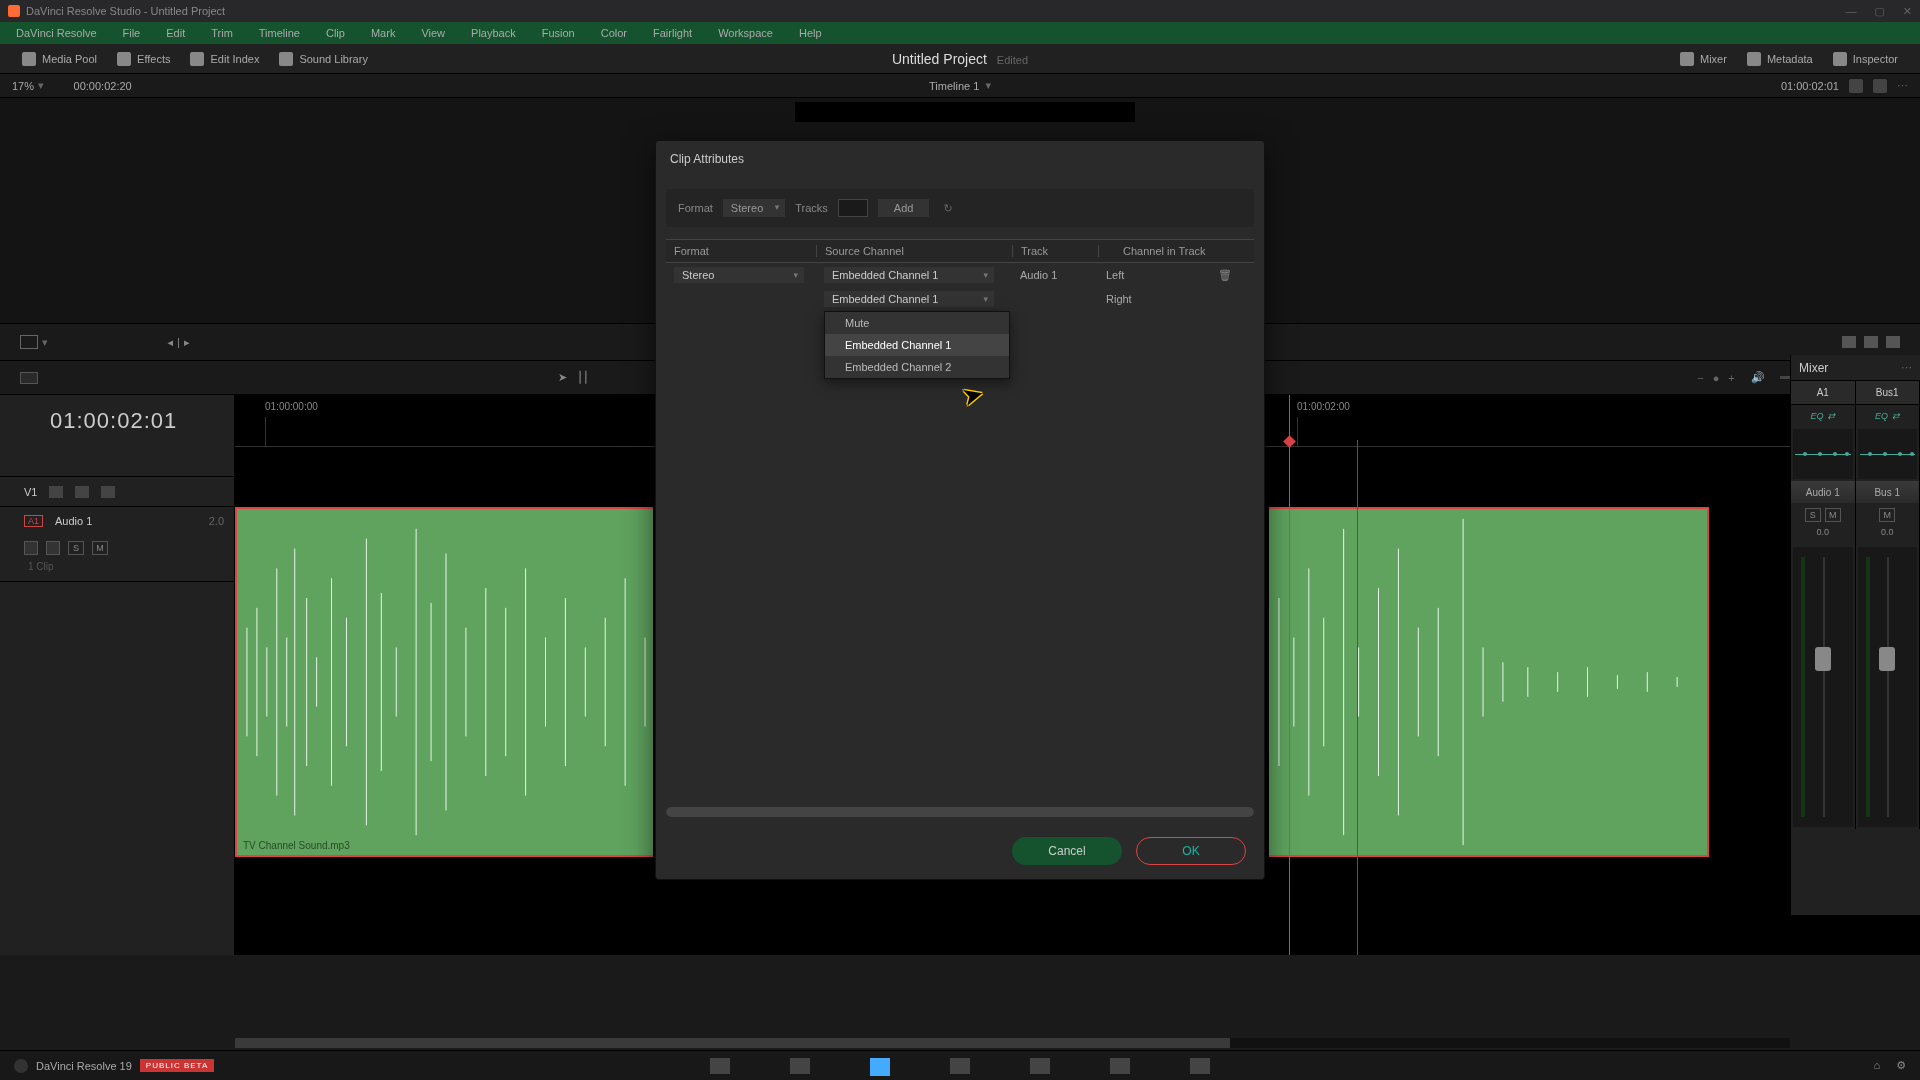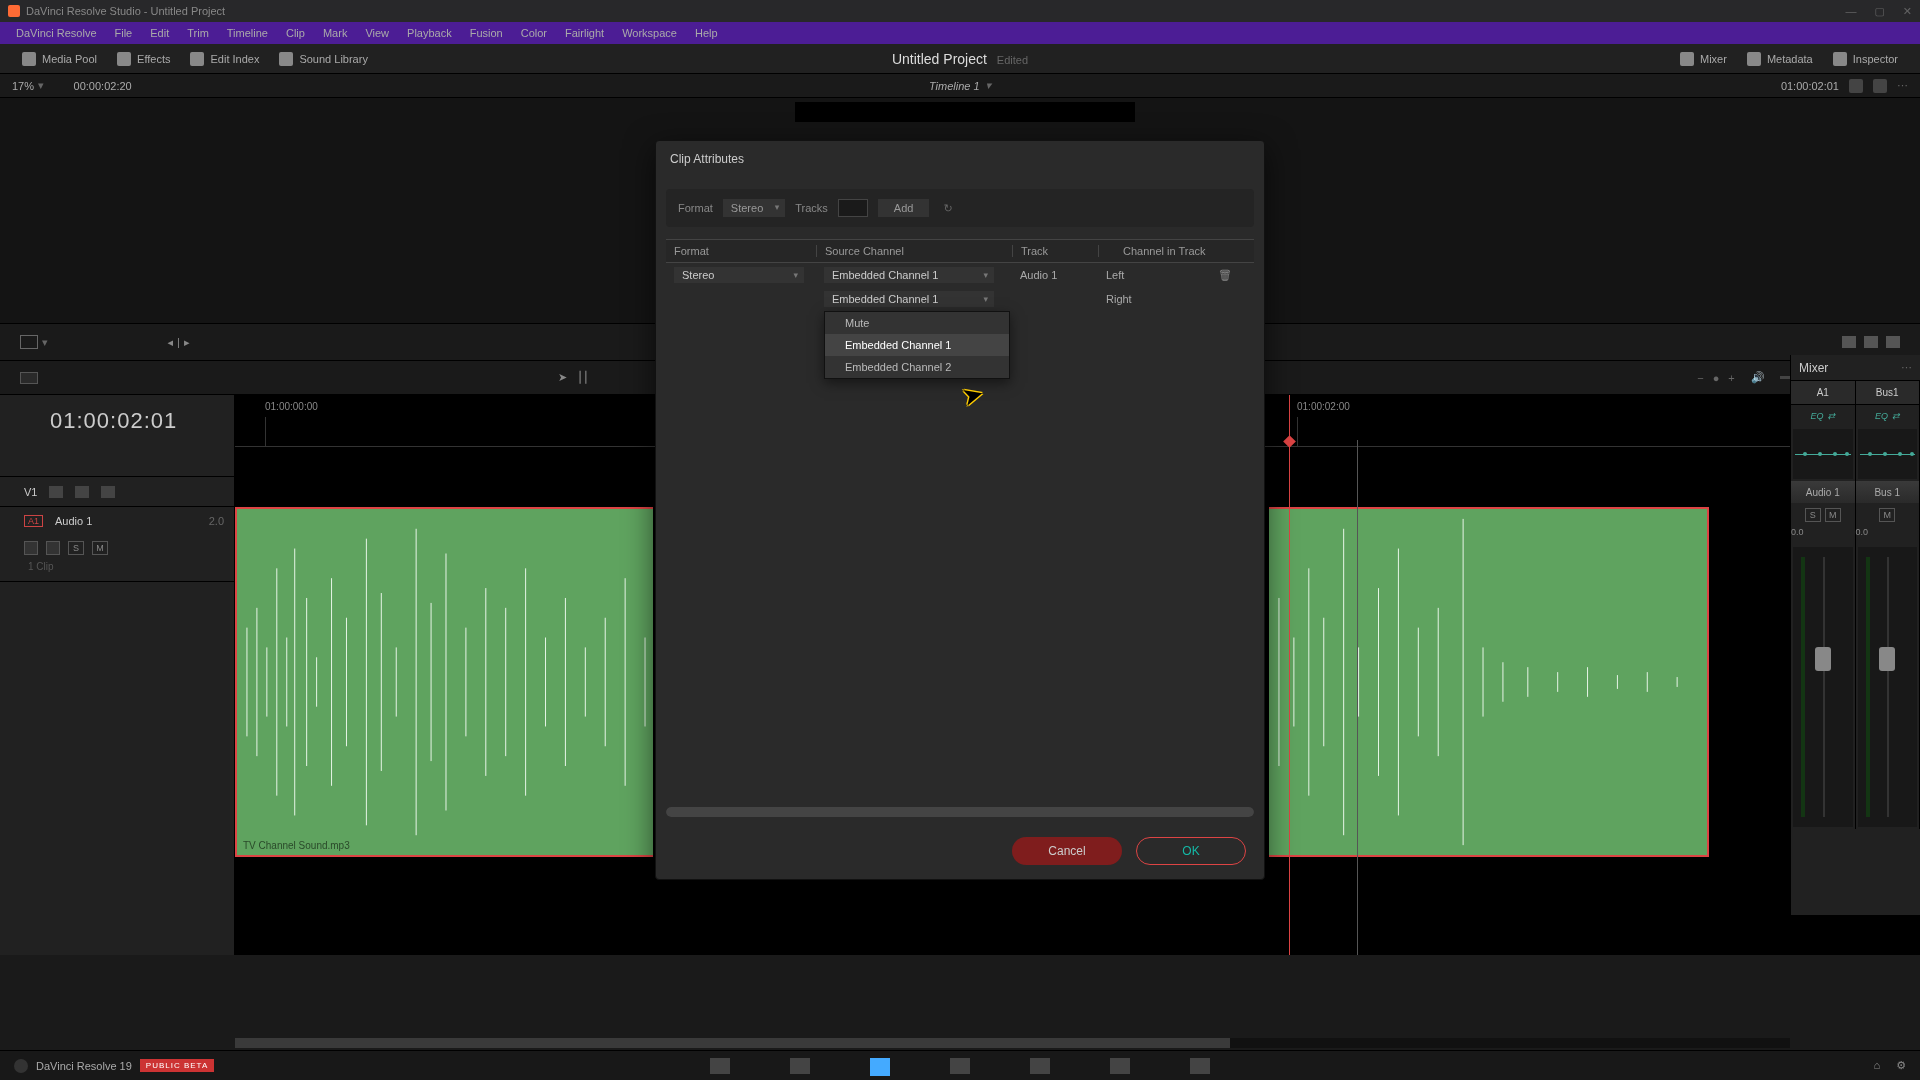--- a/index.html
+++ b/index.html
@@ -5,37 +5,37 @@
 * { margin: 0; padding: 0; box-sizing: border-box; font-family: -apple-system, BlinkMacSystemFont, "Segoe UI", sans-serif; user-select: none; }
 body { background: #1a1a1a; color: #b0b0b0; font-size: 11px; width: 1920px; height: 1080px; overflow: hidden; position: relative; }
 
 
 .titlebar { height: 22px; background: #28282a; display: flex; align-items: center; padding: 0 8px; color: #888; font-size: 11px; }
 .titlebar .logo { width: 12px; height: 12px; background: #ff6b35; border-radius: 2px; margin-right: 6px; }
 .titlebar .win-controls { margin-left: auto; display: flex; gap: 18px; }
 .titlebar .win-controls span { cursor: pointer; opacity: .6; }
 
 
-.menubar { height: 22px; background: #4c1d95; display: flex; align-items: center; padding: 0 8px; gap: 2px; }
+.menubar { height: 22px; background: #14532d; display: flex; align-items: center; padding: 0 8px; gap: 10px; }
 .menubar .menu-item { padding: 2px 8px; color: #aaa; cursor: pointer; }
 
 
 .toolbar { height: 30px; background: #212121; display: flex; align-items: center; padding: 0 12px; border-bottom: 1px solid #000; }
 .tool-btn { display: flex; align-items: center; gap: 6px; padding: 4px 10px; color: #aaa; cursor: pointer; }
 .tool-btn .ic { width: 14px; height: 14px; background: #888; border-radius: 2px; }
 .project-title { position: absolute; left: 50%; transform: translateX(-50%); display: flex; align-items: baseline; gap: 10px; }
 .project-title .main { color: #ddd; font-size: 14px; font-weight: 500; }
 .project-title .sub { color: #666; font-size: 11px; }
 .toolbar .right-tools { margin-left: auto; display: flex; }
 
 
 .subheader { height: 24px; background: #1a1a1a; display: flex; align-items: center; padding: 0 12px; border-bottom: 1px solid #000; position: relative; }
 .subheader .zoom { color: #aaa; }
 .subheader .tc-left { margin-left: 30px; color: #aaa; }
-.subheader .timeline-name { position: absolute; left: 50%; transform: translateX(-50%); color: #aaa; display:flex; align-items:center; gap:6px;font-style:italic; }
+.subheader .timeline-name { position: absolute; left: 50%; transform: translateX(-50%); color: #aaa; display:flex; align-items:center; gap:6px; }
 .subheader .tc-right { margin-left: auto; color: #aaa; }
 .subheader .ric { width: 14px; height: 14px; background: #444; border-radius: 2px; margin-left: 10px; }
 
 
 .viewer-area { height: 225px; background: #141414; position: relative; }
 .viewer-area .viewer-rect { position: absolute; left: 795px; top: 4px; width: 340px; height: 20px; background: #000; }
 
 
 .transport-row { height: 38px; background: #1a1a1a; display: flex; align-items: center; padding: 0 20px; border-top: 1px solid #000; border-bottom: 1px solid #000; }
 .transport-row .sel { width:18px; height:14px; border:1px solid #666; margin-right:4px; }
@@ -99,21 +99,21 @@
 .mixer-strips { display:flex; }
 .mixer-strip { width:65px; border-right:1px solid #000; }
 .ms-label { height:24px; display:flex; align-items:center; justify-content:center; background:#2a2a2a; color:#ccc; font-size:10px; border-bottom:1px solid #000; }
 .ms-eq { height:22px; display:flex; align-items:center; justify-content:center; color:#4a9; font-size:9px; font-style:italic; }
 .ms-eq-graph { height:50px; background:#181818; margin:2px; position:relative; }
 .ms-eq-graph .gl { position:absolute; left:2px; right:2px; top:50%; height:1px; background:#4a9; }
 .ms-eq-graph .gd { position:absolute; width:4px; height:4px; background:#4a9; border-radius:50%; top:calc(50% - 2px); }
 .ms-track { height:22px; display:flex; align-items:center; justify-content:center; color:#aaa; font-size:10px; background:linear-gradient(#3a3a3a,#2a2a2a); }
 .ms-sm { height:24px; display:flex; align-items:center; justify-content:center; gap:4px; }
 .ms-sm .bx { width:16px; height:14px; border:1px solid #555; display:flex; align-items:center; justify-content:center; color:#888; font-size:9px; }
-.ms-db { height:18px; text-align:left; color:#888; font-size:9px; }
+.ms-db { height:18px; text-align:center; color:#888; font-size:9px; }
 .ms-fader { height:280px; background:#181818; margin:2px; position:relative; }
 .ms-fader .track-line { position:absolute; left:50%; top:10px; bottom:10px; width:2px; background:#333; }
 .ms-fader .knob { position:absolute; left:calc(50% - 8px); width:16px; height:24px; background:#888; border-radius:3px; top:100px; }
 .ms-fader .meter { position:absolute; left:8px; top:10px; bottom:10px; width:4px; background:#0a0; opacity:.2; }
 
 
 .modal { position:absolute; left:655px; top:140px; width:610px; height:740px; background:#2a2a2a; border:1px solid #111; border-radius:4px; box-shadow:0 8px 30px rgba(0,0,0,.6); z-index:100; display:flex; flex-direction:column; }
 .modal-title { height:36px; display:flex; align-items:center; padding:0 14px; color:#ccc; font-size:12px; font-weight:500; }
 .modal-tabs { display:flex; margin:0 10px; }
 .modal-tab { flex:1; height:30px; display:flex; align-items:center; justify-content:center; background:#333; color:#aaa; cursor:pointer; border:1px solid #222; }
@@ -144,21 +144,21 @@
 
 .dropdown-open { position:absolute; left:158px; top:48px; width:186px; background:#333; border:1px solid #111; box-shadow:0 4px 12px rgba(0,0,0,.5); z-index:10; }
 .dropdown-open .opt { padding:5px 20px; color:#bbb; cursor:pointer; }
 .dropdown-open .opt.hl { background:#444; color:#fff; }
 
 .modal-hscroll { height:10px; margin:6px 10px; background:#1a1a1a; border-radius:5px; position:relative; }
 .modal-hscroll .thumb { position:absolute; left:0; width:100%; height:100%; background:#444; border-radius:5px; }
 
 .modal-buttons { height:56px; display:flex; align-items:center; justify-content:flex-end; gap:14px; padding:0 18px; }
 .modal-btn { width:110px; height:28px; border-radius:14px; display:flex; align-items:center; justify-content:center; cursor:pointer; font-size:12px; }
-.modal-btn.cancel { background:#7f1d1d; color:#ccc; }
+.modal-btn.cancel { background:#14532d; color:#ccc; }
 .modal-btn.ok { border:1px solid #d44; color:#14b8a6; }
 
 
 .cursor-arrow { position:absolute; left:962px; top:380px; z-index:200; font-size:26px; color:#000; text-shadow: -1px -1px 0 #ffcc00, 1px -1px 0 #ffcc00, -1px 1px 0 #ffcc00, 1px 1px 0 #ffcc00; transform:rotate(-15deg); }
 
 
 .bottom-bar { position:absolute; bottom:0; left:0; right:0; height:30px; background:#181818; display:flex; align-items:center; padding:0 14px; border-top:1px solid #000; }
 .bottom-bar .logo2 { width:14px; height:14px; background:#333; border-radius:50%; margin-right:8px; }
 .bottom-bar .appname { color:#aaa; }
 .bottom-bar .beta { background:#c33; color:#fff; font-size:8px; padding:2px 6px; margin-left:8px; letter-spacing:1px; }

